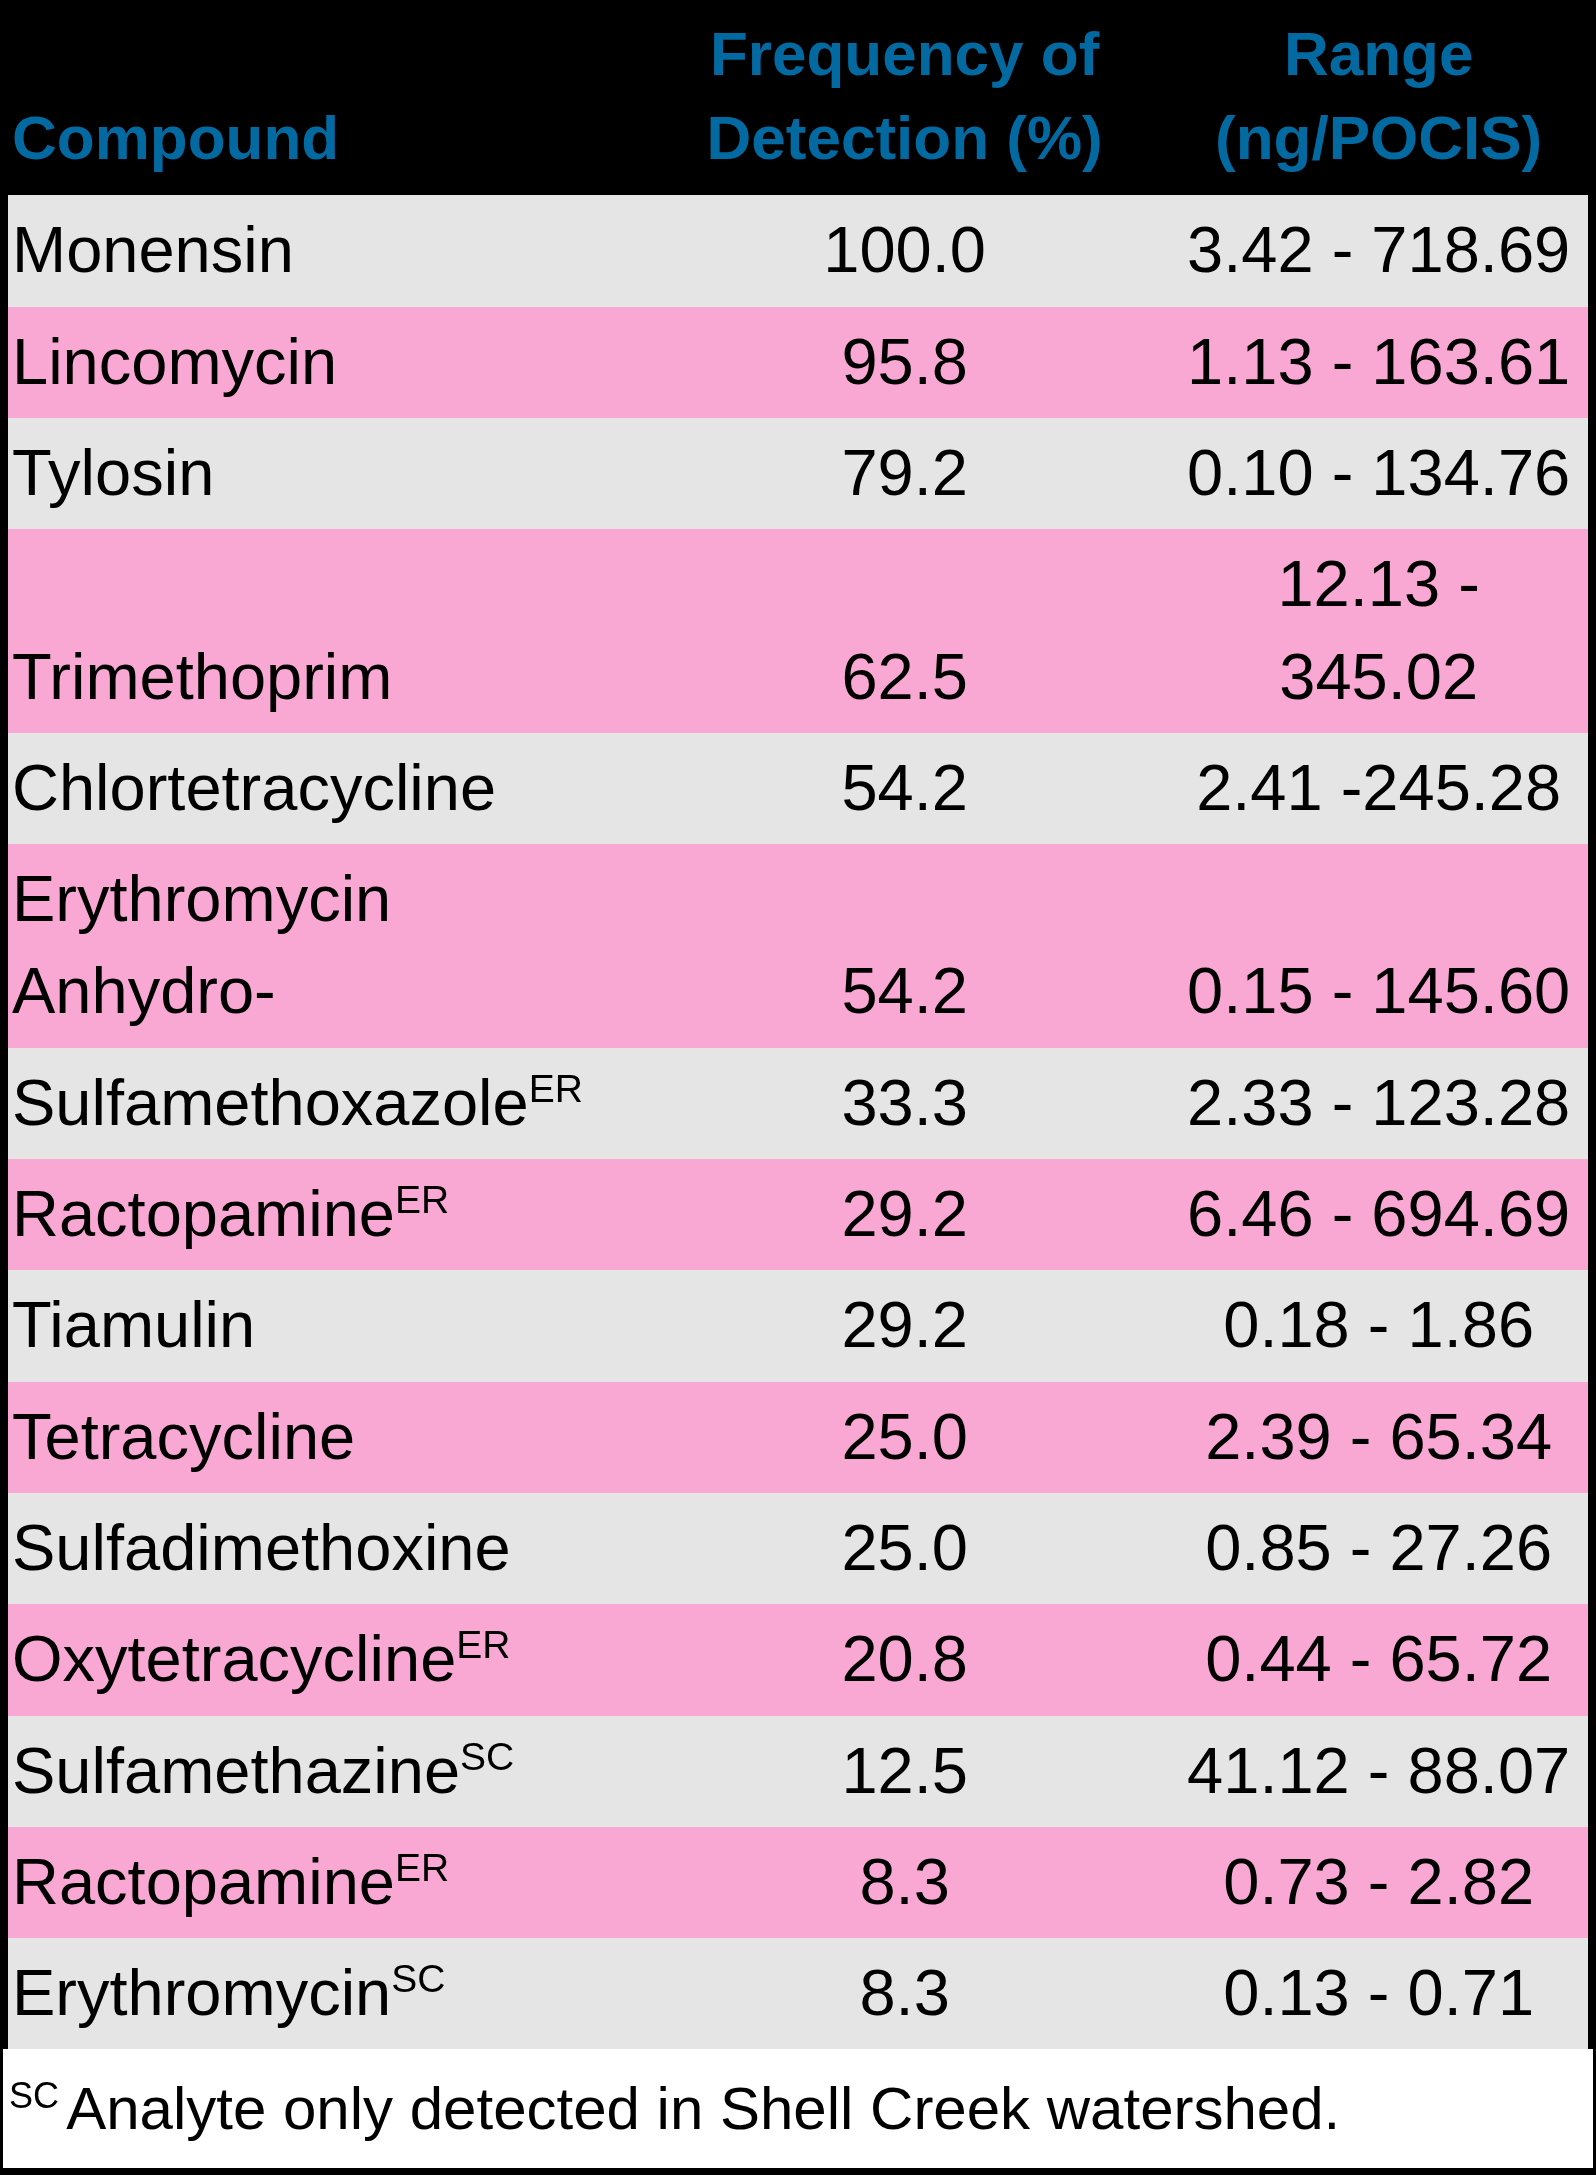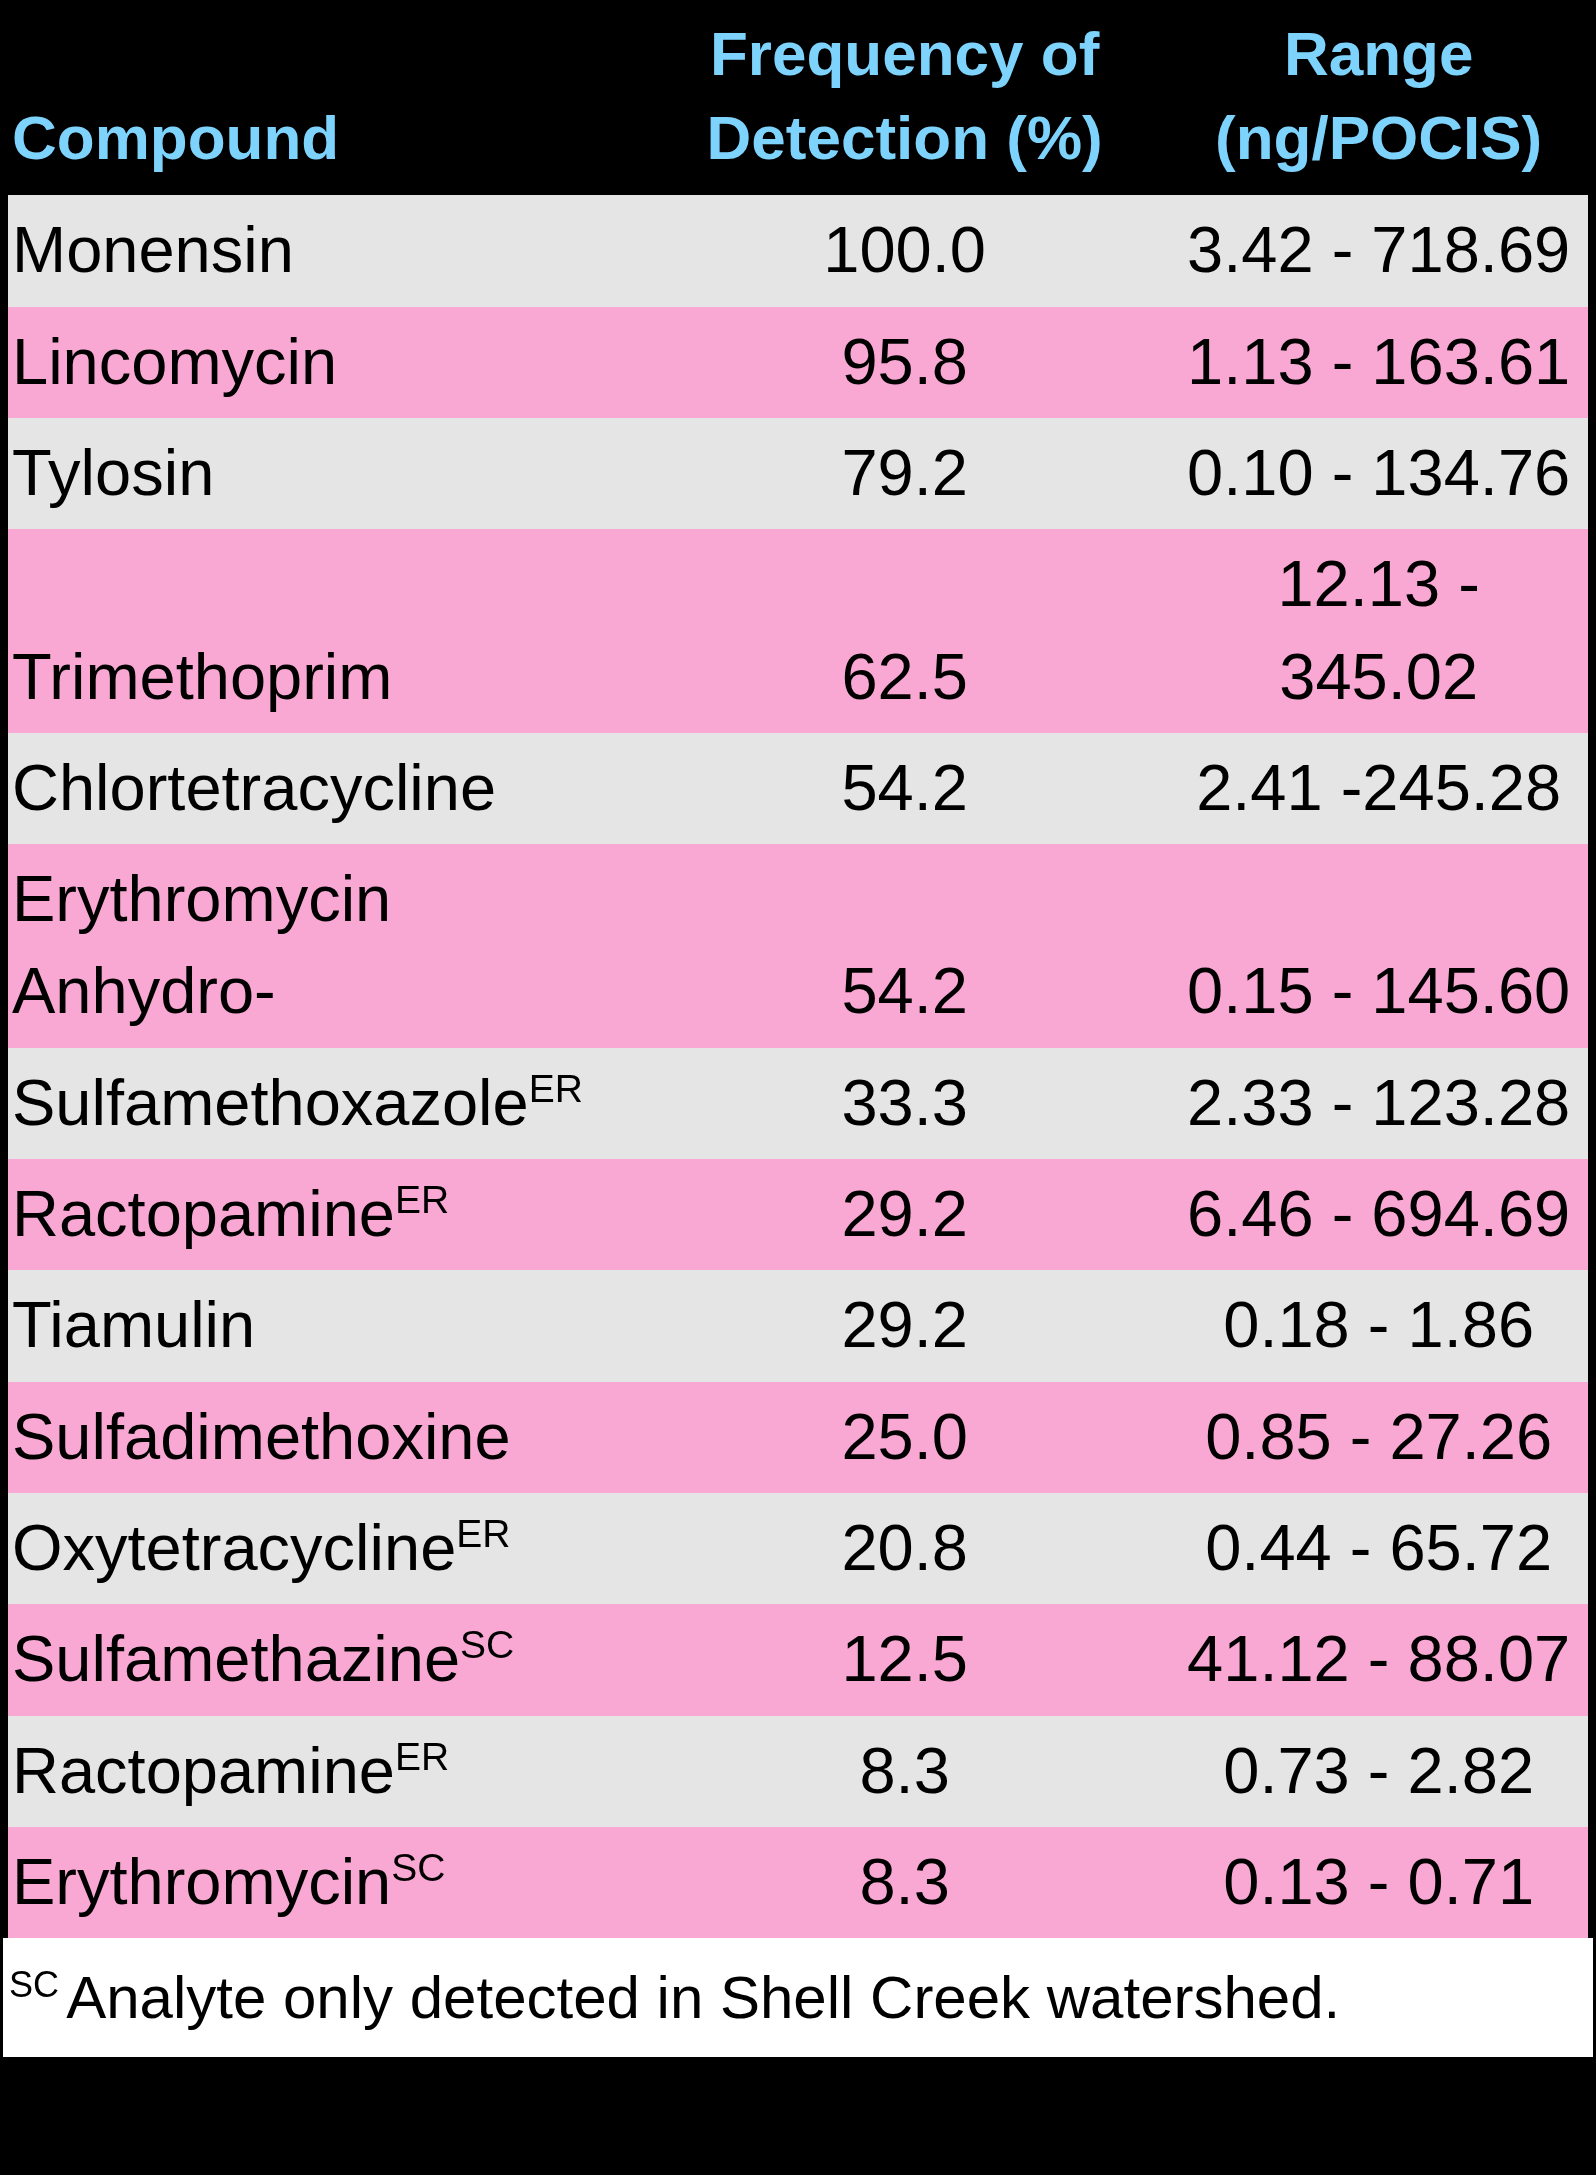--- a/index.html
+++ b/index.html
@@ -23,21 +23,21 @@
     width: 100%;
     border-collapse: collapse;
     table-layout: fixed;
   }
   col.c-compound { width: 40%; }
   col.c-freq     { width: 33.5%; }
   col.c-range    { width: 26.5%; }
 
   thead tr { background: #000000; }
   thead th {
-    color: #7dd3fc;
+    color: #0369a1;
     font-weight: bold;
     font-size: 62px;
     line-height: 1.35;
     vertical-align: bottom;
     padding: 12px 0 16px 0;
   }
   th.h-compound { text-align: left; padding-left: 4px; }
   th.h-center   { text-align: center; }
   .two-line     { white-space: pre-line; }
 
@@ -140,20 +140,25 @@
             <td class="compound-cell"><span class="compound-name">Ractopamine</span><sup class="cmp-sup">ER</sup></td>
             <td class="freq-cell">29.2</td>
             <td class="range-cell">6.46 - 694.69</td>
           </tr>
           <tr>
             <td class="compound-cell"><span class="compound-name">Tiamulin</span></td>
             <td class="freq-cell">29.2</td>
             <td class="range-cell">0.18 - 1.86</td>
           </tr>
           <tr>
+            <td class="compound-cell"><span class="compound-name">Tetracycline</span></td>
+            <td class="freq-cell">25.0</td>
+            <td class="range-cell">2.39 - 65.34</td>
+          </tr>
+          <tr>
             <td class="compound-cell"><span class="compound-name">Sulfadimethoxine</span></td>
             <td class="freq-cell">25.0</td>
             <td class="range-cell">0.85 - 27.26</td>
           </tr>
           <tr>
             <td class="compound-cell"><span class="compound-name">Oxytetracycline</span><sup class="cmp-sup">ER</sup></td>
             <td class="freq-cell">20.8</td>
             <td class="range-cell">0.44 - 65.72</td>
           </tr>
           <tr>

